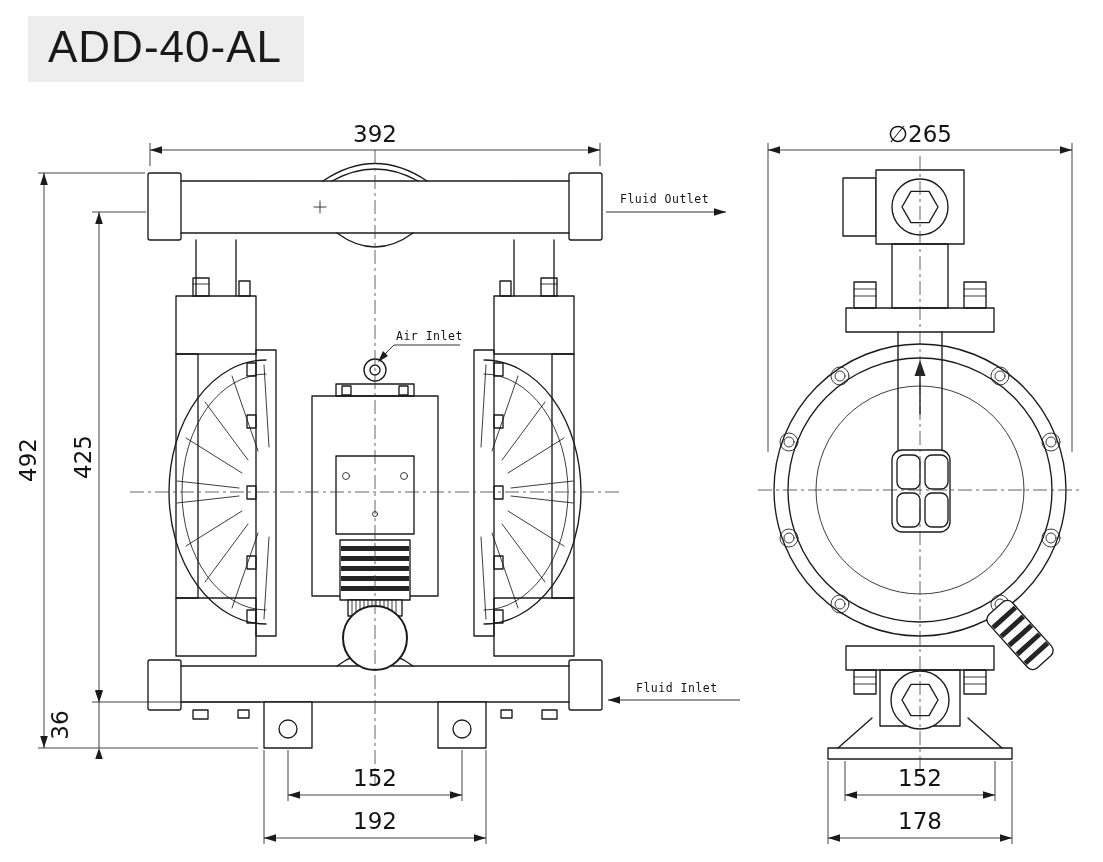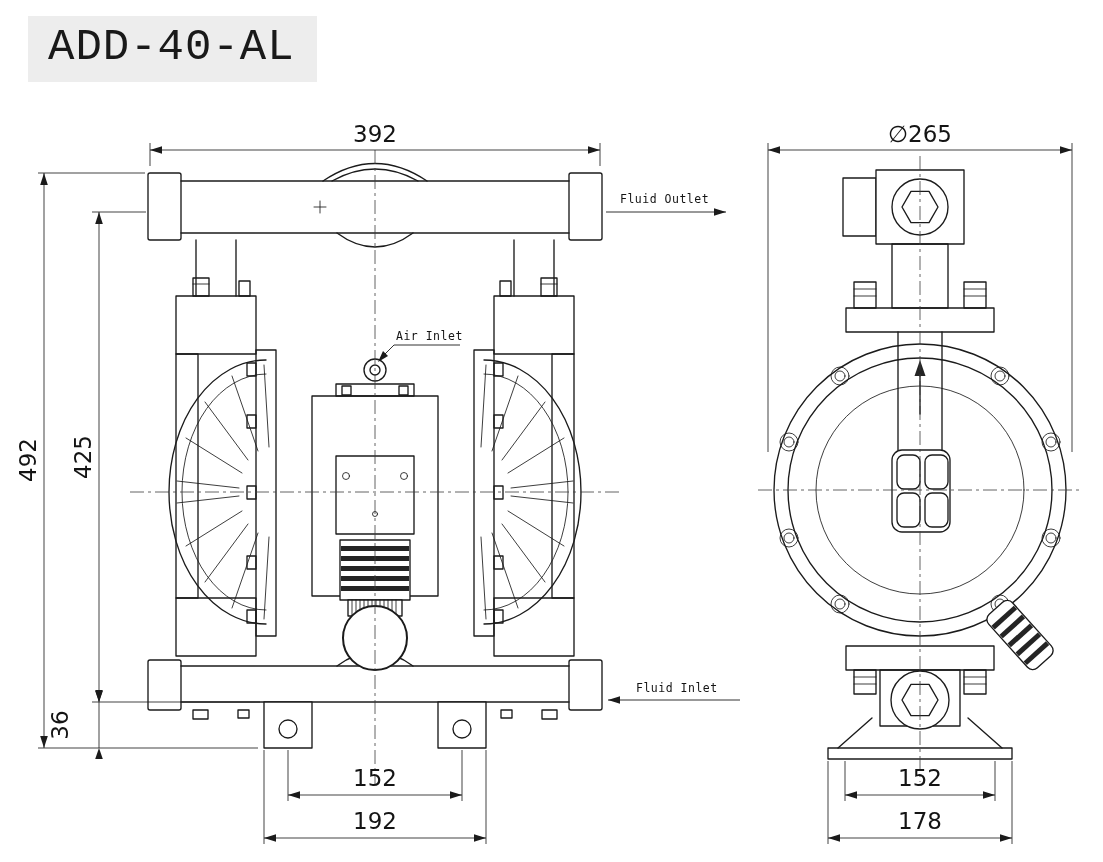--- a/index.html
+++ b/index.html
@@ -1,19 +1,19 @@
 <!DOCTYPE html>
 <html><head>
 <meta charset="utf-8">
 <style>
   html,body { margin:0; padding:0; background:#ffffff; }
   body { width:1103px; height:862px; position:relative; overflow:hidden; }
 
   .title-box { position:absolute; left:28px; top:16px; background:#ededed; padding:6px 22px 10px 20px; }
-  .title-box .txt { font-family:Liberation Mono, monospace; font-size:44px; color:#191919; letter-spacing:1px; white-space:nowrap; }
+  .title-box .txt { font-family:Liberation Sans, sans-serif; font-size:44px; color:#191919; letter-spacing:1px; white-space:nowrap; }
 
   svg { position:absolute; left:0; top:0; }
 
   
   .vw * { fill:none; stroke:#1b1b1b; stroke-width:1.35; stroke-linejoin:round; stroke-linecap:round; }
   .vw .tn { stroke-width:0.85; }
   .vw .dk { fill:#242424; stroke:none; }
   .vw .wf { fill:#ffffff; }
   .vw .bold { stroke-width:2; }
 

